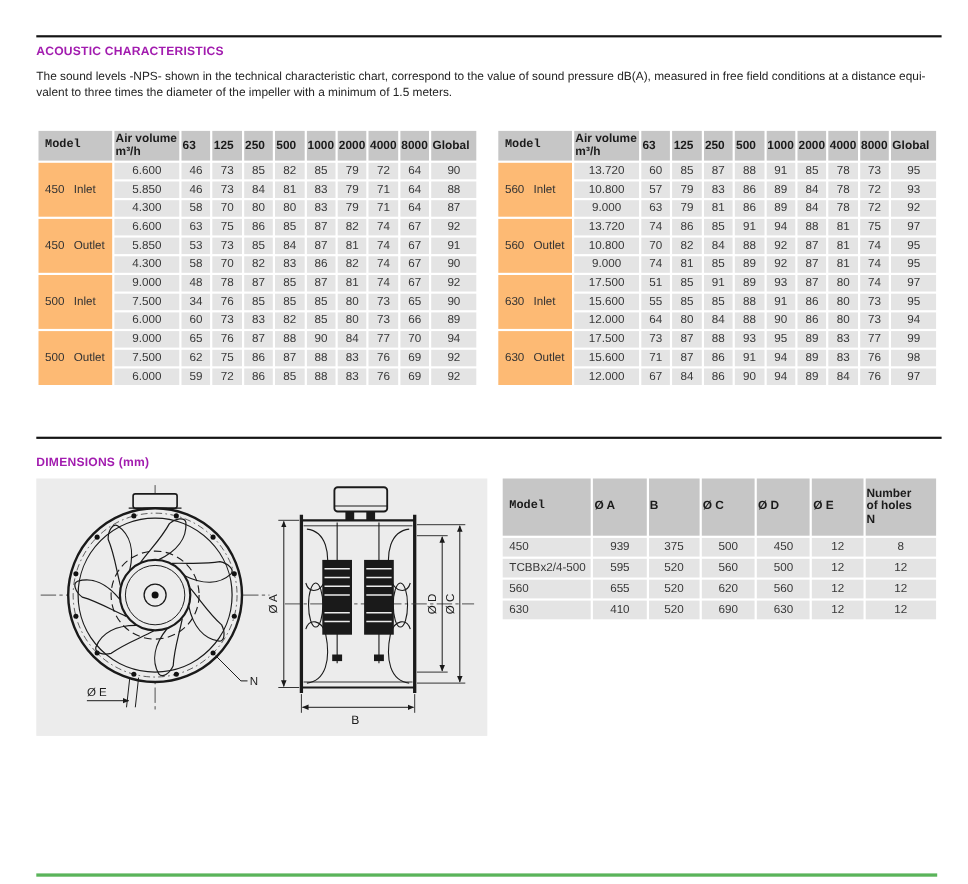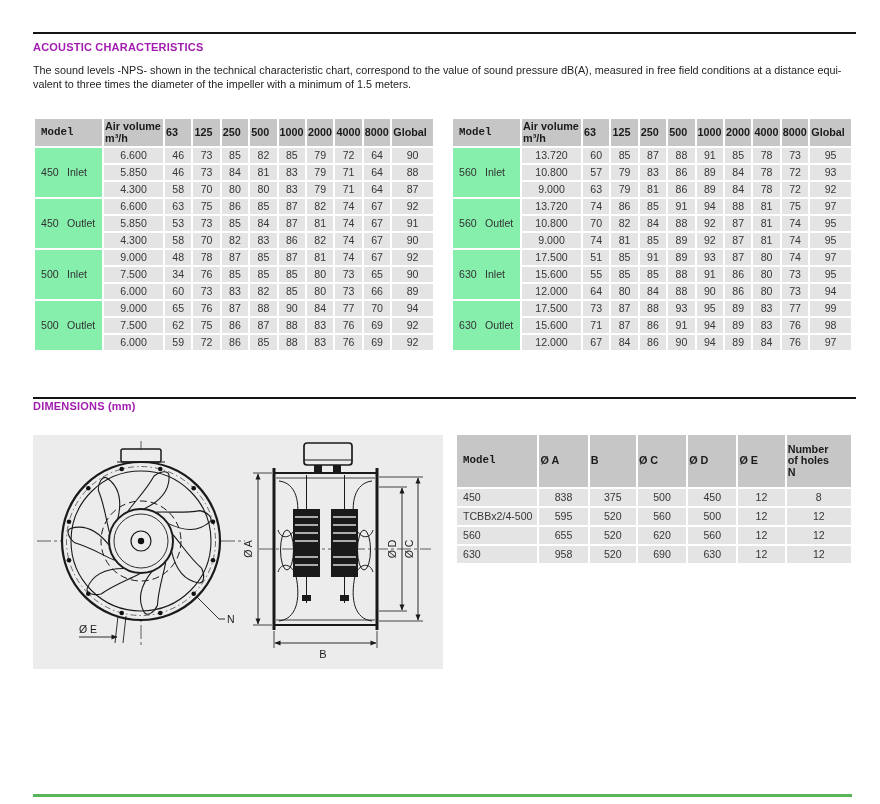--- a/index.html
+++ b/index.html
@@ -9,38 +9,38 @@
     font-family:"Liberation Sans", sans-serif; color:#222; overflow:hidden;
   }
   .rule { position:absolute; left:33px; width:823px; height:2px; background:#141414; }
   #rule-top { top:32px; }
   #rule-dim { top:397px; }
   .sec-title {
     position:absolute; left:33px; margin:0;
     font-size:11px; font-weight:bold; color:#a21caf; letter-spacing:0.2px;
   }
   #acoustic-title { top:41px; }
-  #dimensions-title { top:400px; }
+  #dimensions-title { top:415px; }
   #acoustic-desc { position:absolute; left:33px; top:64px; width:822px;
     font-size:10.8px; line-height:13.6px; color:#232323; }
   
   #acoustic-tables { position:absolute; left:33px; top:117px; display:flex; gap:16px; }
   table { border-collapse:separate; border-spacing:2px; background:#fff; table-layout:fixed; }
   table.ac { width:402px; }
   th {
     background:#c6c6c6; color:#1b1b1b; font-size:10.8px; font-weight:bold;
     text-align:left; vertical-align:middle; padding:2px 1px; height:26px; line-height:11.5px;
   }
   th.th-model { text-align:left; padding-left:6px;font-family:Liberation Mono, monospace; }
   th.pre { white-space:pre-line; }
   td {
     background:#e4e4e4; color:#373737; font-size:10.6px; text-align:center;
     vertical-align:middle; height:15px; padding:0 1px; line-height:13px;
   }
-  td.model-cell { text-align:left; padding-left:6px; background:#86efac; color:#333; }
+  td.model-cell { text-align:left; padding-left:6px; background:#fdba74; color:#333; }
   td.model-cell .mnum { display:inline-block; min-width:26px; }
   
   #dim-row { position:absolute; left:33px; top:433px; display:flex; align-items:flex-start; }
   #drawing-panel { background:#ececec; width:410px; height:234px; margin-top:2px; }
   table.dm { width:398px; margin-left:12px; }
   table.dm th { height:52px; }
   table.dm td { height:17px; }
   td.dim-model { text-align:left; padding-left:6px; }
   #green-rule { position:absolute; left:33px; top:794px; width:819px; height:3px; }
   svg text { font-family:"Liberation Sans", sans-serif; fill:#1c1c1c; }
@@ -617,21 +617,21 @@
             <th>Ø D</th>
             <th>Ø E</th>
             <th class="pre">Number
 of holes
 N</th>
           </tr>
         </thead>
         <tbody>
           <tr>
             <td class="dim-model">450</td>
-            <td>838</td>
+            <td>939</td>
             <td>375</td>
             <td>500</td>
             <td>450</td>
             <td>12</td>
             <td>8</td>
           </tr>
           <tr>
             <td class="dim-model">TCBBx2/4-500</td>
             <td>595</td>
             <td>520</td>
@@ -644,21 +644,21 @@
             <td class="dim-model">560</td>
             <td>655</td>
             <td>520</td>
             <td>620</td>
             <td>560</td>
             <td>12</td>
             <td>12</td>
           </tr>
           <tr>
             <td class="dim-model">630</td>
-            <td>958</td>
+            <td>410</td>
             <td>520</td>
             <td>690</td>
             <td>630</td>
             <td>12</td>
             <td>12</td>
           </tr>
         </tbody>
       </table>
     </div>
 </div>

